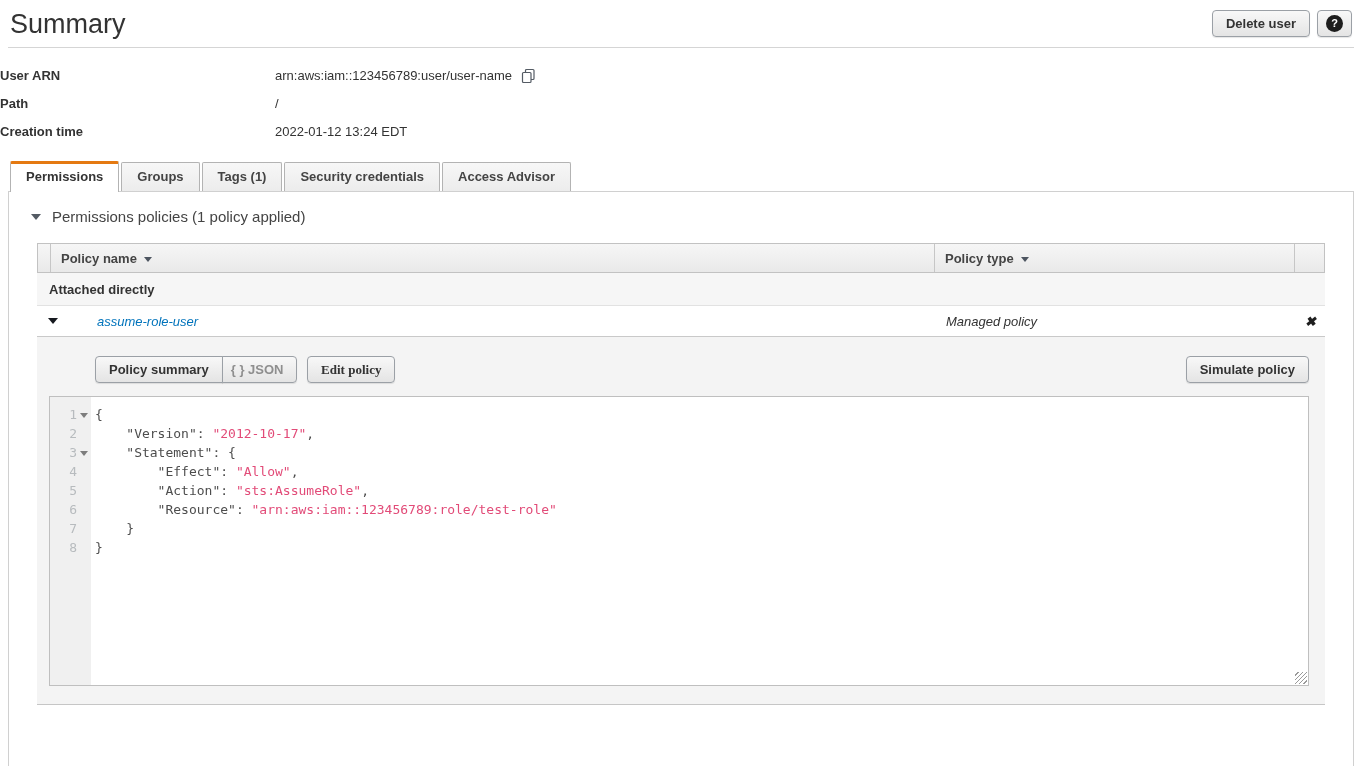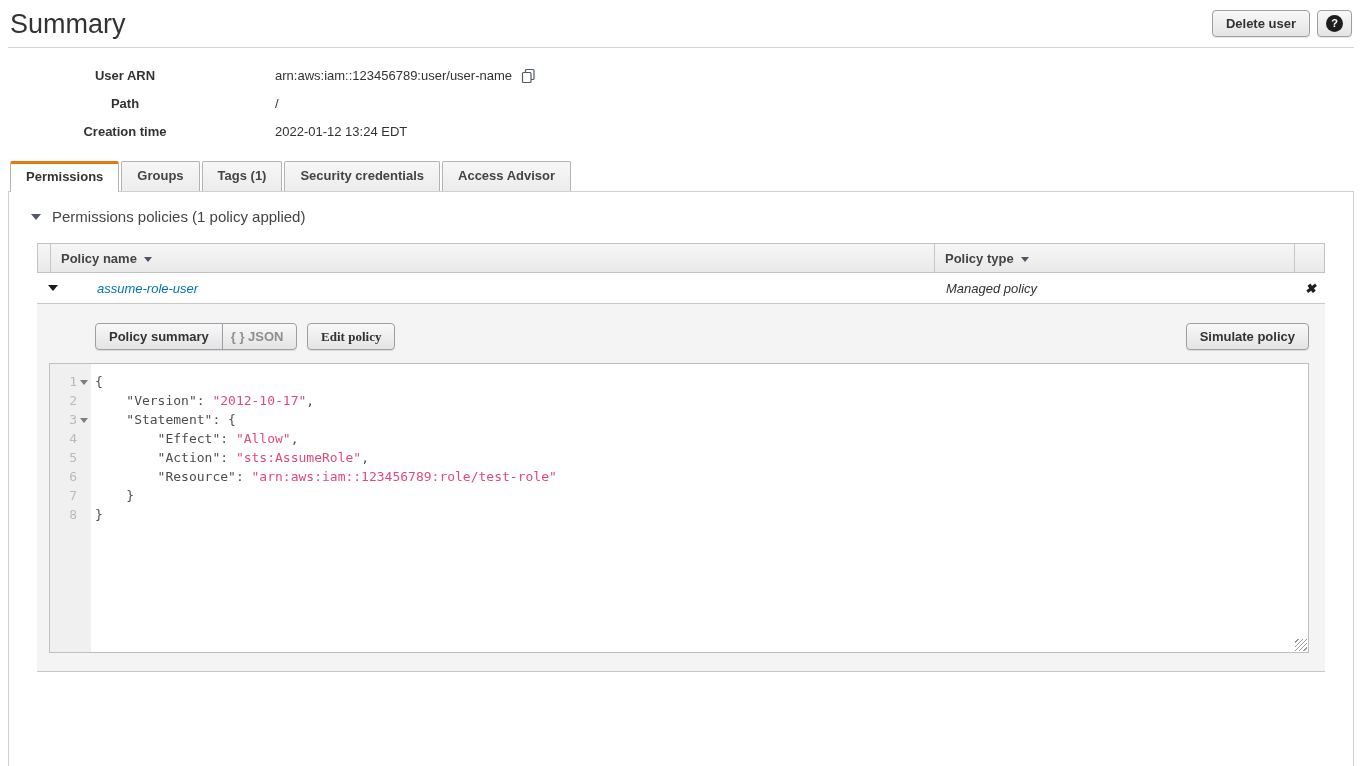--- a/index.html
+++ b/index.html
@@ -31,25 +31,25 @@
   }
   .btn-help { padding: 4px 8px; }
   .help-circle {
     width: 17px; height: 17px; border-radius: 50%; background: #1d1d1d;
     color: #fff; font-size: 11px; font-weight: bold;
     display: inline-flex; align-items: center; justify-content: center;
   }
   
   .info-block { margin-top: 13px; }
   .info-row { display: flex; height: 28px; align-items: center; }
-  .info-label { width: 250px; text-align: center; font-weight: bold; color: #333; }
+  .info-label { width: 250px; text-align: left; font-weight: bold; color: #333; }
   .info-value { margin-left: 25px; color: #333; display: inline-flex; align-items: center; gap: 9px; }
   .copy-icon { display: inline-flex; cursor: pointer; margin-top: 1px; }
   
-  .tab-bar { display: flex; gap: 2px; padding-left: 10px; margin-top: 16px; position: relative; z-index: 2; }
+  .tab-bar { display: flex; align-items: flex-end; gap: 2px; padding-left: 10px; margin-top: 16px; position: relative; z-index: 2; }
   .tab {
     background: linear-gradient(#f7f7f7, #ececec);
     border: 1px solid #b3b3b3; border-bottom: none; border-radius: 2px 2px 0 0;
     padding: 6px 15px 7px 15px; font-weight: bold; color: #444; cursor: pointer; white-space: nowrap;
   }
   .tab.active {
     background: #fff; border-top: 3px solid #e47911; padding-top: 5px; padding-bottom: 8px;
     margin-bottom: -1px; color: #333;
   }
   
@@ -185,20 +185,23 @@
         <span>Policy name</span>
         <span class="sort-caret"></span>
       </div>
       <div class="th">
         <span>Policy type</span>
         <span class="sort-caret"></span>
       </div>
       <div class="th-spacer"></div>
     </div>
 
+    <div class="group-row">
+      <span>Attached directly</span>
+    </div>
 
     <div class="policy-row">
       <div class="row-expander">
         <span class="caret"></span>
       </div>
       <a class="policy-link">assume-role-user</a>
       <div class="policy-type">Managed policy</div>
       <div class="remove-x">✖</div>
     </div>
 

